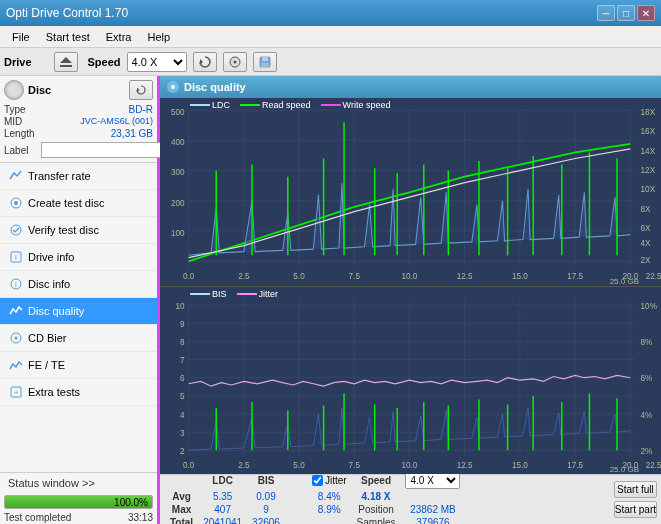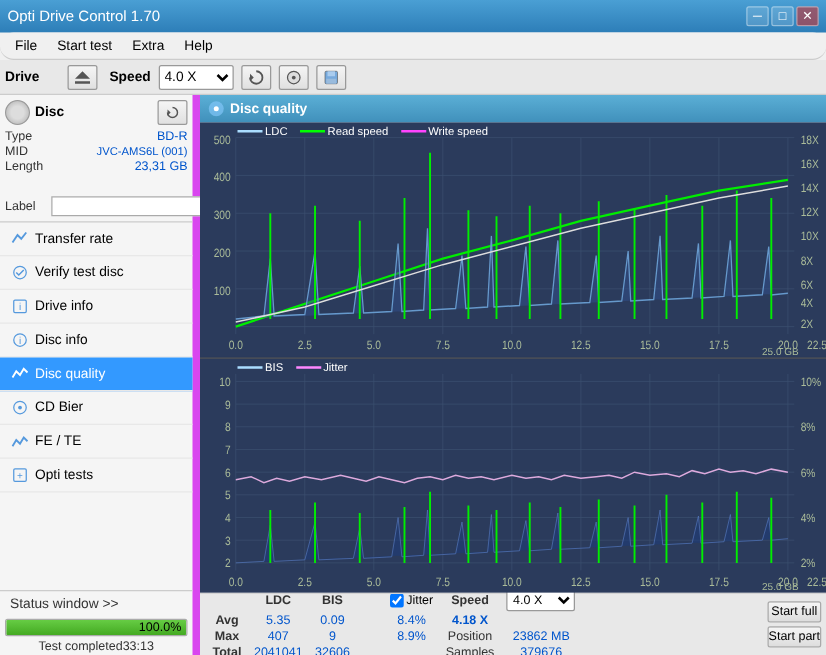--- a/index.html
+++ b/index.html
@@ -6,65 +6,65 @@
     body { font-family: 'Segoe UI', Tahoma, Geneva, Verdana, sans-serif; font-size: 11px; background: #f0f0f0; width: 661px; height: 524px; overflow: hidden; }
     
     
     .title-bar { background: linear-gradient(to bottom, #4a9fd4, #2d7eb8); color: white; display: flex; align-items: center; justify-content: space-between; padding: 4px 6px; height: 26px; }
     .title-bar-title { font-size: 12px; font-weight: 500; }
     .title-bar-controls { display: flex; gap: 2px; }
     .title-btn { width: 18px; height: 16px; border: 1px solid rgba(255,255,255,0.4); border-radius: 2px; cursor: pointer; display: flex; align-items: center; justify-content: center; font-size: 10px; color: white; background: rgba(255,255,255,0.15); }
     .title-btn.close { background: rgba(200,50,50,0.6); }
     
     
-    .menu-bar { background: #f0f0f0; border-bottom: 1px solid #ccc; display: flex; align-items: center; height: 22px; padding: 0 4px; border-radius: 11px; }
+    .menu-bar { background: #f0f0f0; border-bottom: 1px solid #ccc; display: flex; align-items: center; height: 22px; padding: 0 4px; }
     .menu-item { padding: 2px 8px; cursor: pointer; font-size: 11px; border-radius: 2px; }
     
     
     .drive-bar { background: #e8e8e8; border-bottom: 1px solid #ccc; display: flex; align-items: center; height: 28px; padding: 2px 4px; gap: 6px; }
     .drive-label { font-size: 11px; font-weight: bold; margin-right: 16px; }
     .drive-select { height: 20px; min-width: 200px; border: 1px solid #999; border-radius: 2px; font-size: 11px; padding: 0 2px; background: white; }
     .drive-eject-btn { height: 20px; width: 24px; border: 1px solid #999; border-radius: 2px; background: linear-gradient(to bottom, #f5f5f5, #e0e0e0); cursor: pointer; display: flex; align-items: center; justify-content: center; }
     .speed-label { font-size: 11px; font-weight: bold; margin-left: 4px; }
     .speed-select { height: 20px; width: 60px; border: 1px solid #999; border-radius: 2px; font-size: 11px; background: white; }
     .drive-icon-btn { height: 20px; width: 24px; border: 1px solid #999; border-radius: 2px; background: linear-gradient(to bottom, #f5f5f5, #e0e0e0); cursor: pointer; display: flex; align-items: center; justify-content: center; }
     
     
     .main-layout { display: flex; height: calc(524px - 26px - 22px - 28px); }
     
     
-    .sidebar { width: 160px; background: #f5f5f5; border-right: 6px solid #d946ef; display: flex; flex-direction: column; flex-shrink: 0; }
+    .sidebar { width: 160px; background: #f5f5f5; border-right: 3px solid #d946ef; display: flex; flex-direction: column; flex-shrink: 0; }
     
     
     .disc-panel { padding: 4px; border-bottom: 1px solid #ccc; }
     .disc-header { display: flex; align-items: center; justify-content: space-between; margin-bottom: 4px; }
     .disc-header-left { display: flex; align-items: center; gap: 4px; }
     .disc-icon { width: 20px; height: 20px; background: radial-gradient(circle, #ddd 40%, #aaa 100%); border-radius: 50%; border: 1px solid #999; }
     .disc-label { font-weight: bold; font-size: 11px; }
     .disc-info-row { display: flex; justify-content: space-between; margin: 1px 0; font-size: 10px; }
     .disc-info-key { color: #333; }
     .disc-info-val { color: #0055cc; font-weight: 500; }
-    .label-row { display: flex; align-items: center; gap: 13px; margin-top: 18px; }
+    .label-row { display: flex; align-items: center; gap: 13px; margin-top: 3px; }
     .label-text { font-size: 10px; color: #333; }
     .label-input { height: 16px; flex: 1; border: 1px solid #aaa; font-size: 10px; padding: 0 2px; }
     .label-edit-btn { width: 18px; height: 16px; border: 1px solid #aaa; background: linear-gradient(to bottom, #f5f5f5, #ddd); cursor: pointer; display: flex; align-items: center; justify-content: center; border-radius: 2px; }
     
     
     .nav-items { display: flex; flex-direction: column; flex: 1; }
     .nav-item { display: flex; align-items: center; gap: 4px; padding: 5px 8px; cursor: pointer; font-size: 11px; border-bottom: 1px solid #e8e8e8; }
     .nav-item.active { background: #3399ff; color: white; }
     .nav-item .nav-icon { width: 16px; height: 16px; display: flex; align-items: center; justify-content: center; flex-shrink: 0; }
     
     
     .status-section { border-top: 1px solid #ccc; }
     .status-window-btn { display: flex; align-items: center; padding: 4px 8px; cursor: pointer; font-size: 11px; color: #333; }
     .progress-bar-container { height: 14px; background: #e0e0e0; border: 1px solid #aaa; margin: 2px 4px; border-radius: 2px; overflow: hidden; position: relative; }
     .progress-bar-fill { height: 100%; background: linear-gradient(to bottom, #66cc44, #44aa22); width: 100%; }
     .progress-text { position: absolute; right: 4px; top: 0; font-size: 10px; line-height: 14px; color: #000; }
-    .status-row { display: flex; justify-content: center; padding: 1px 4px; font-size: 10px; }
+    .status-row { display: flex; justify-content: space-between; padding: 1px 4px; font-size: 10px; }
     .status-text { color: #333; }
     .status-time { color: #333; }
     
     
     .main-content { flex: 1; display: flex; flex-direction: column; overflow: hidden; }
     
     
     .disc-quality-header { background: linear-gradient(to bottom, #5bafd6, #4090bb); color: white; padding: 3px 6px; display: flex; align-items: center; gap: 4px; height: 22px; }
     .disc-quality-title { font-size: 11px; font-weight: bold; }
     
@@ -191,20 +191,29 @@
           <svg width="14" height="14" viewBox="0 0 14 14">
             <polyline points="1,10 5,4 8,7 12,2" stroke="#5599dd" stroke-width="1.5" fill="none"></polyline>
           </svg>
         </div>
         <span>Transfer rate</span>
       </div>
       <div class="nav-item">
         <div class="nav-icon">
           <svg width="14" height="14" viewBox="0 0 14 14">
             <circle cx="7" cy="7" r="5" stroke="#5599dd" stroke-width="1" fill="none"></circle>
+            <circle cx="7" cy="7" r="2" fill="#5599dd"></circle>
+          </svg>
+        </div>
+        <span>Create test disc</span>
+      </div>
+      <div class="nav-item">
+        <div class="nav-icon">
+          <svg width="14" height="14" viewBox="0 0 14 14">
+            <circle cx="7" cy="7" r="5" stroke="#5599dd" stroke-width="1" fill="none"></circle>
             <polyline points="4,7 6,9 10,5" stroke="#5599dd" stroke-width="1.2" fill="none"></polyline>
           </svg>
         </div>
         <span>Verify test disc</span>
       </div>
       <div class="nav-item">
         <div class="nav-icon">
           <svg width="14" height="14" viewBox="0 0 14 14">
             <rect x="2" y="2" width="10" height="10" rx="1" stroke="#5599dd" stroke-width="1" fill="none"></rect>
             <text x="7" y="10" text-anchor="middle" font-size="8" fill="#5599dd">i</text>
@@ -246,21 +255,21 @@
         </div>
         <span>FE / TE</span>
       </div>
       <div class="nav-item">
         <div class="nav-icon">
           <svg width="14" height="14" viewBox="0 0 14 14">
             <rect x="2" y="2" width="10" height="10" rx="1" stroke="#5599dd" stroke-width="1" fill="none"></rect>
             <text x="7" y="10" text-anchor="middle" font-size="8" fill="#5599dd">+</text>
           </svg>
         </div>
-        <span>Opti tests</span>
+        <span>Extra tests</span>
       </div>
     </div>
 
     <div class="status-section">
       <div class="status-window-btn">
         <span>Status window &gt;&gt;</span>
       </div>
       <div class="progress-bar-container">
         <div class="progress-bar-fill"></div>
         <span class="progress-text">100.0%</span>

